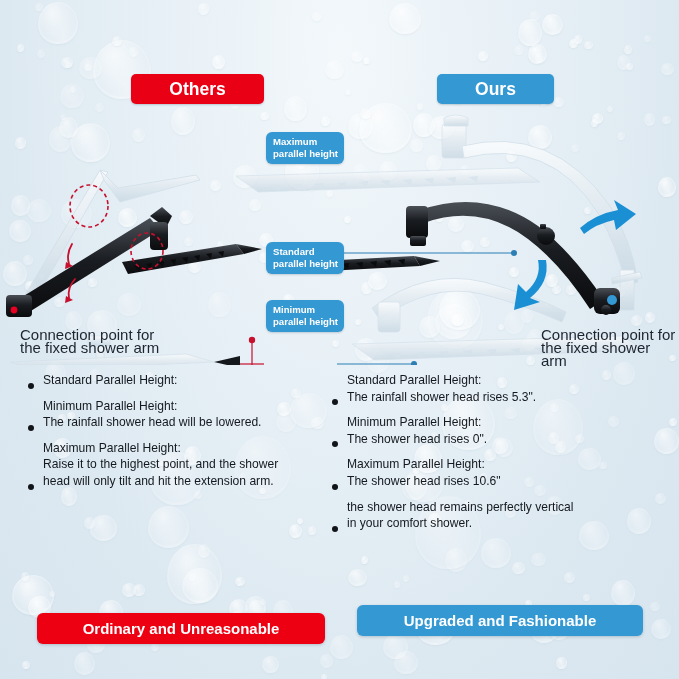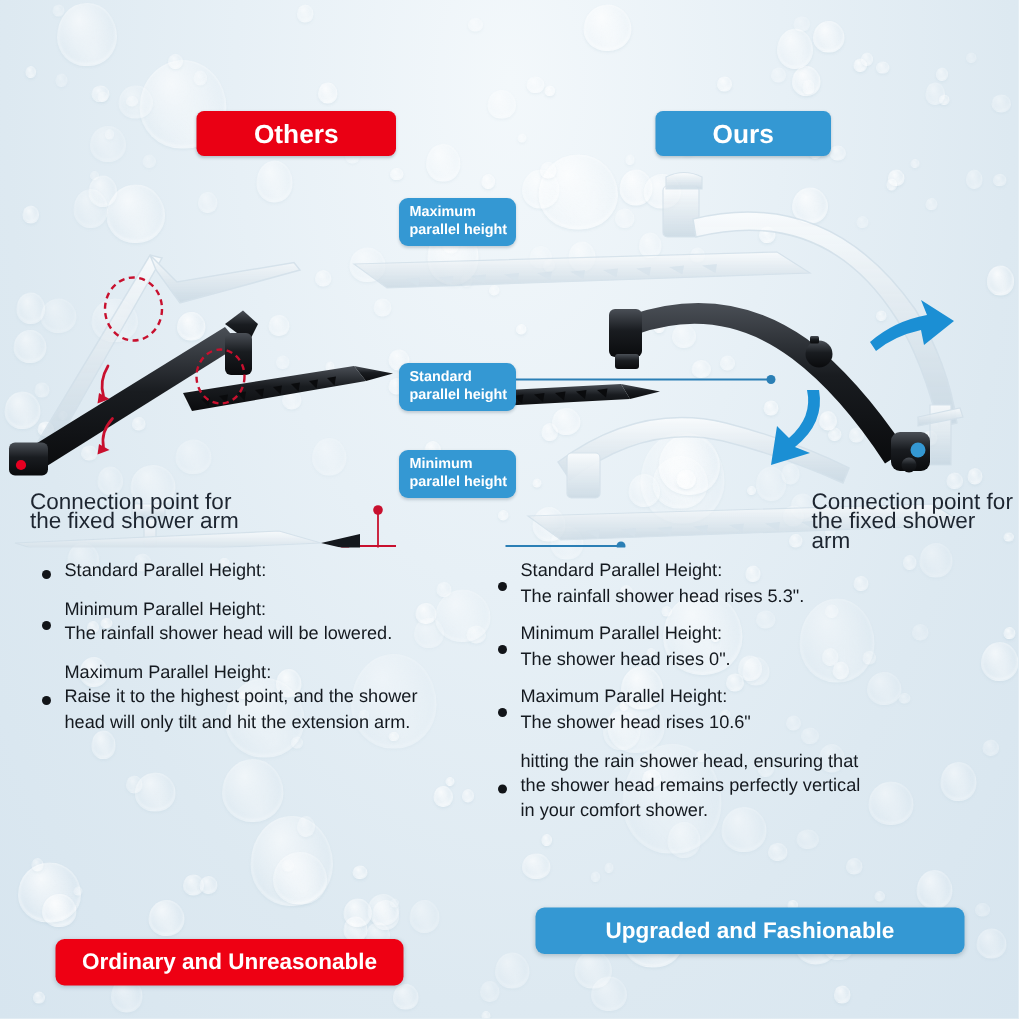--- a/index.html
+++ b/index.html
@@ -55,34 +55,34 @@
   .conn{
     position:absolute;font-size:15px;line-height:13px;color:#1d2530;
   }
   .conn-left{left:20px;top:328px;}
   .conn-right{left:541px;top:328px;}
   
   .cols{position:absolute;left:0;top:372px;width:679px;height:215px;}
   .col{position:absolute;top:0;}
   .col-left{left:28px;width:312px;}
   .col-right{left:332px;width:330px;}
-  .item{display:flex;align-items:center;margin-bottom:9px;}
+  .item{display:flex;align-items:flex-end;margin-bottom:9px;}
   .bullet{
     flex:0 0 auto;width:6px;height:6px;border-radius:50%;background:#111418;
     margin:5px 9px 0 0;
   }
   .itext{font-size:12.1px;line-height:16.6px;color:#14191f;}
   .itext .ln{display:block;white-space:nowrap;}
   
   .foot{
     position:absolute;height:31px;line-height:31px;text-align:center;
     border-radius:6px;color:#fff;font-size:15px;font-weight:bold;
     box-shadow:0 1px 3px rgba(40,70,90,.25);
   }
-  .foot-left{left:37px;top:626px;width:232px;background:#ee0013;}
+  .foot-left{left:37px;top:613px;width:288px;background:#ee0013;}
   .foot-right{left:357px;top:605px;width:286px;background:#3498d3;}
 </style>
 </head>
 <body>
 
 <div id="page">
 
   <div class="droplets" id="drops">
       <div class="drop sm" style="left: 34.5px; top: 2.9px; width: 6.7px; height: 6.5px; opacity: 0.42;"></div>
       <div class="drop" style="left: 526.9px; top: 328.8px; width: 13.9px; height: 15.2px; opacity: 0.4;"></div>
@@ -570,21 +570,20 @@
         <div class="item">
           <div class="bullet"></div>
           <div class="itext">
             <span class="ln">Maximum Parallel Height:</span>
             <span class="ln">The shower head rises 10.6"</span>
           </div>
         </div>
         <div class="item">
           <div class="bullet"></div>
           <div class="itext">
-            <span class="ln">hitting the rain shower head, ensuring that</span>
             <span class="ln">the shower head remains perfectly vertical</span>
             <span class="ln">in your comfort shower.</span>
           </div>
         </div>
       </div>
   </div>
 
   <div class="foot foot-left">Ordinary and Unreasonable</div>
   <div class="foot foot-right">Upgraded and Fashionable</div>
 

